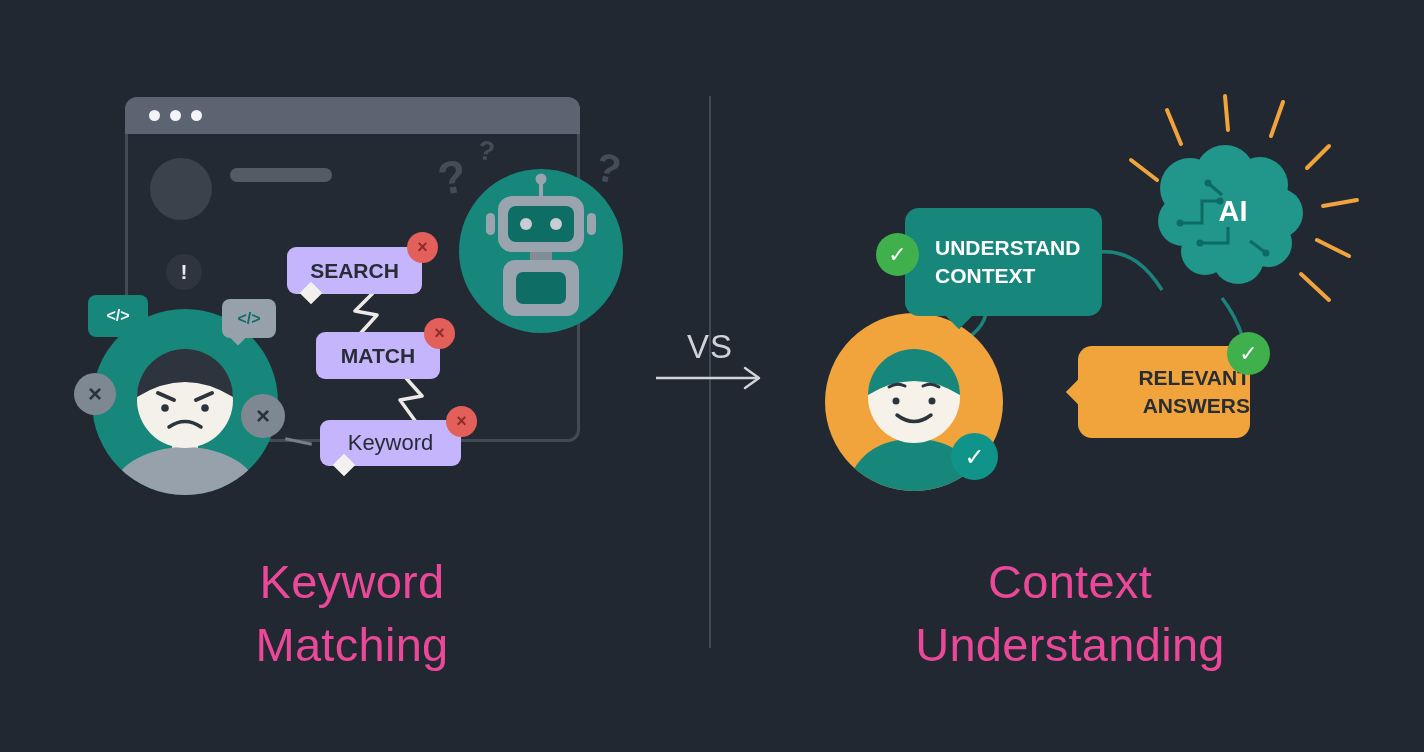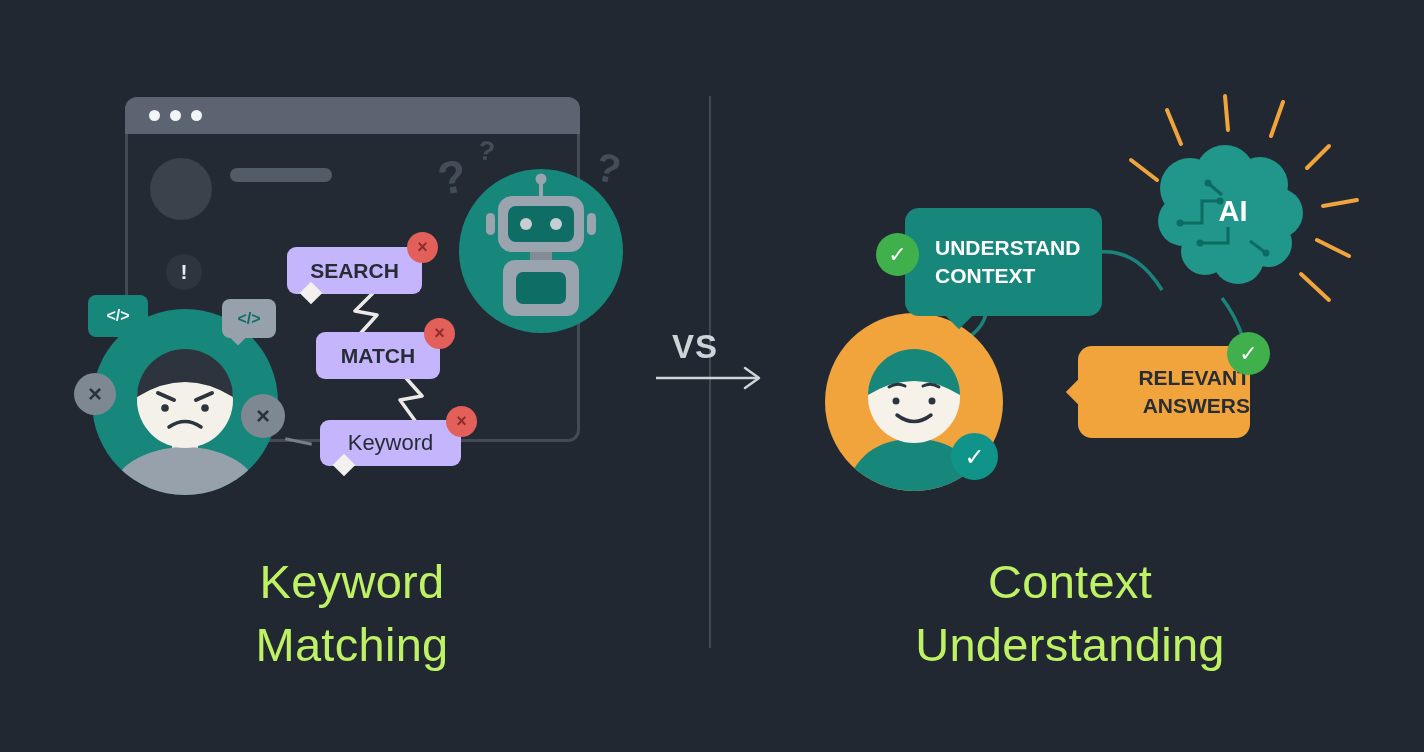--- a/index.html
+++ b/index.html
@@ -43,37 +43,37 @@
   .badge-green { background:#3fb04c; color:#ffffff; font-size:22px; }
   .badge-gray  { background:#7e8893; color:#2b323b; font-size:24px; }
   .badge-teal  { background:#10948a; color:#ffffff; font-size:24px; }
   .badge-dark  { background:#2e353e; color:#e6eaee; font-size:21px; }
 
   
   .qmark { position:absolute; color:#434d58; font-weight:700; z-index:3; }
 
   
   .divider { left:709px; top:96px; width:2px; height:552px; background:#414a54; }
-  .vs { left:663px; top:328px; width:64px; text-align:center; font-size:33px;
-        color:#ced3d8; font-weight:700; letter-spacing:1px; }
+  .vs { left:678px; top:328px; width:64px; text-align:center; font-size:33px;
+        color:#ced3d8; font-weight:400; letter-spacing:1px; }
 
   
   .understand-bubble { left:905px; top:208px; width:197px; height:108px; background:#17867b;
         color:#ffffff; font-size:21px; font-weight:700; line-height:1.35;
         display:flex; align-items:center; padding-left:30px; border-radius:14px; z-index:3; }
   .understand-bubble::after { content:""; position:absolute; width:20px; height:20px;
         background:#17867b; transform:rotate(45deg); left:44px; bottom:-9px; }
   .relevant-bubble { left:1078px; top:346px; width:172px; height:92px; background:#f2a43c;
         color:#272d34; font-size:21px; font-weight:700; line-height:1.35;
         display:flex; align-items:center; padding-left:26px; border-radius:14px; z-index:3;text-align:right; }
   .relevant-bubble::after { content:""; position:absolute; width:20px; height:20px;
         background:#f2a43c; transform:rotate(45deg); left:-8px; top:36px; }
 
   
-  .title { position:absolute; top:551px; font-size:47px; font-weight:500; color:#bef264;
+  .title { position:absolute; top:551px; font-size:47px; font-weight:500; color:#ec4899;
            text-align:center; line-height:1.33; letter-spacing:0.3px; }
   .title-left  { left:187px; width:330px; }
   .title-right { left:858px; width:424px; }
 
   .dash { left:285px; top:440px; width:27px; height:3px; background:#767f8a;
           transform:rotate(12deg); z-index:4; }
   svg { display:block; }
 </style>
 </head>
 <body>

